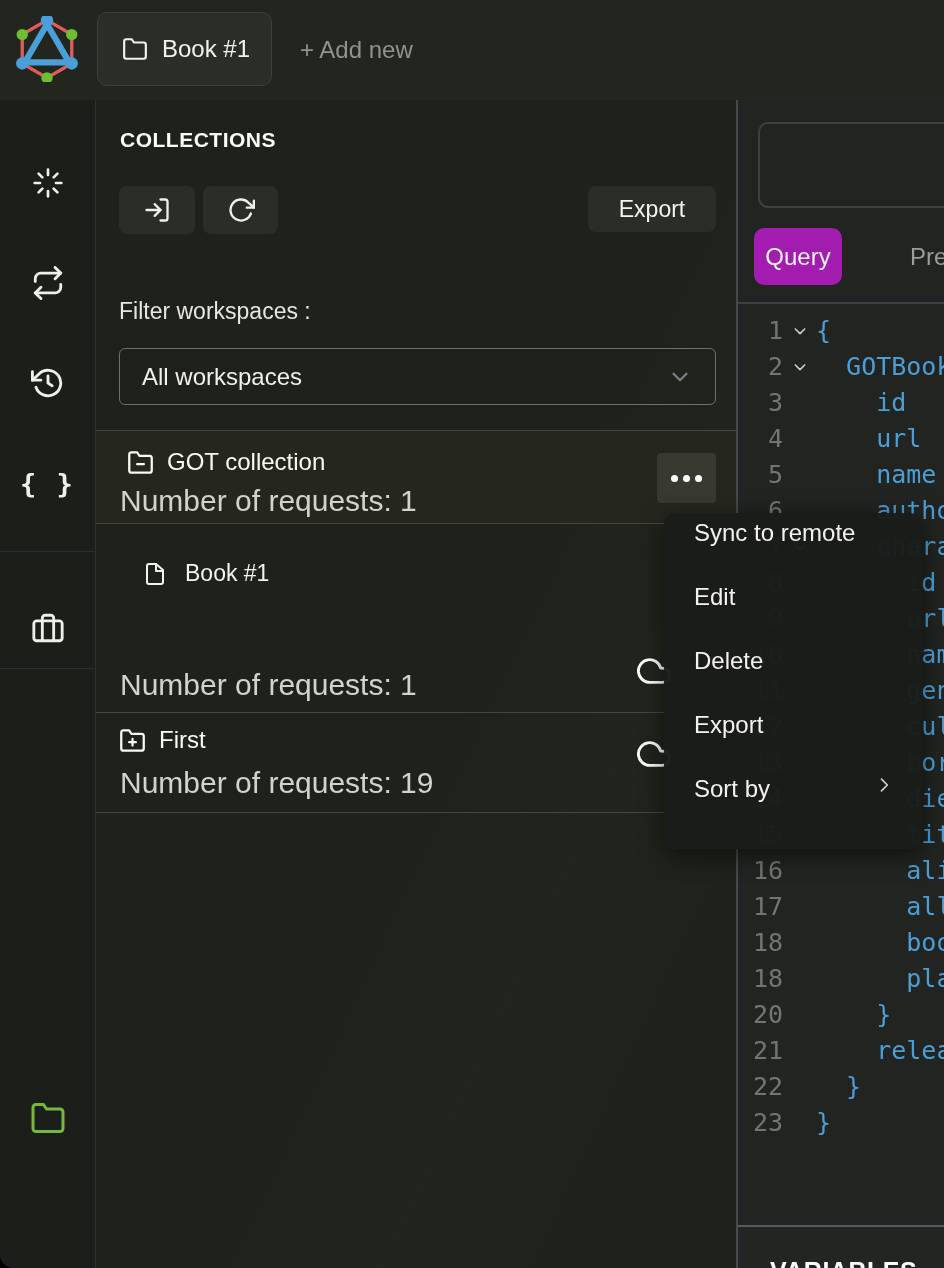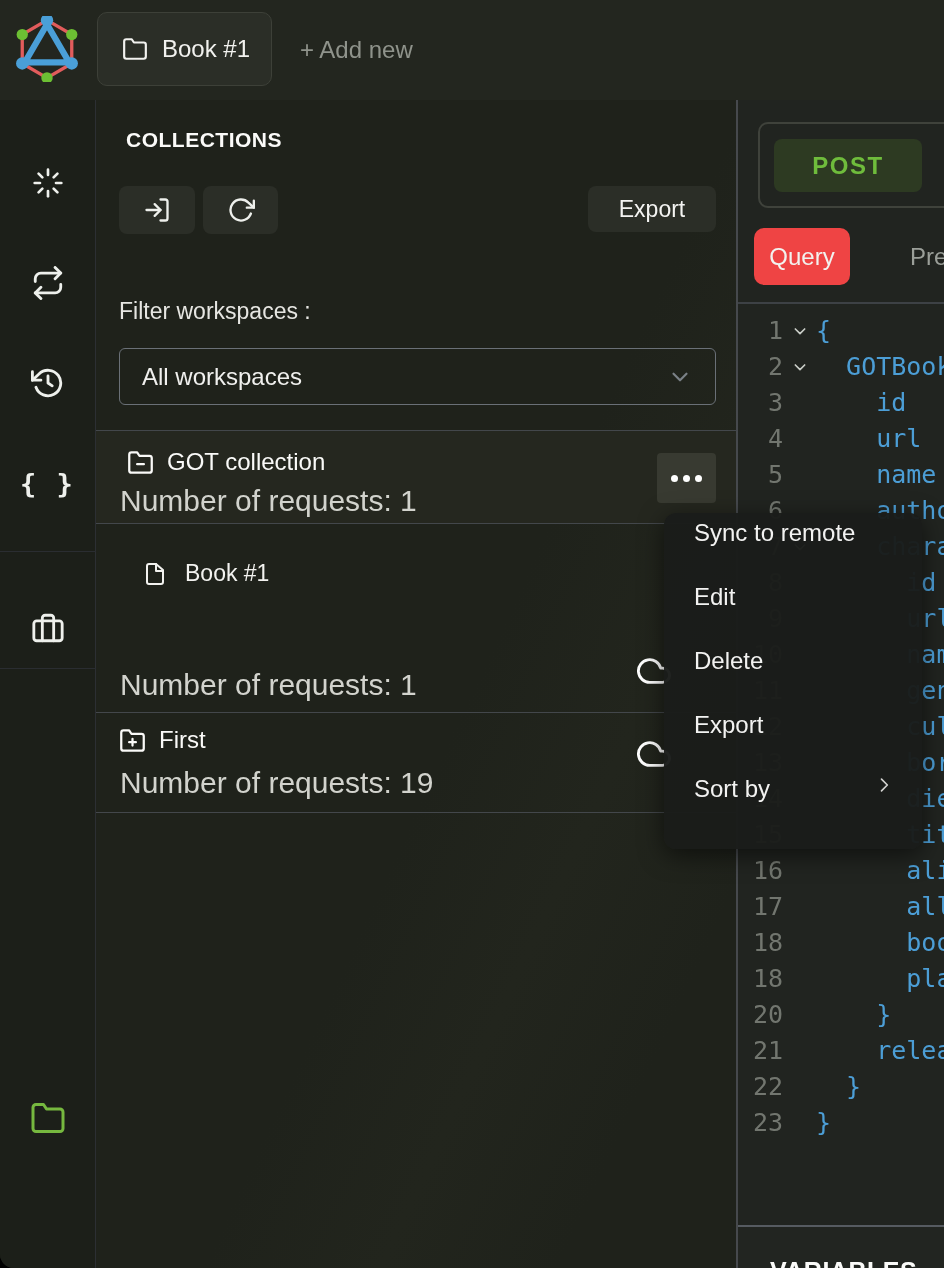--- a/index.html
+++ b/index.html
@@ -21,21 +21,21 @@
 
   
   .sidebar { left:0; top:100px; width:96px; height:1168px; background:#1c1f19; border-right:1px solid #2c2f33; box-sizing:border-box; }
   .side-ic { position:absolute; left:50%; transform:translate(-50%,-50%); }
   .side-div { position:absolute; left:0; width:96px; height:1px; background:#2a2d31; }
   .braces-glyph { font-family:"DejaVu Sans Mono", monospace; font-size:27px; color:#eef0ec; font-weight:bold; letter-spacing:2px; }
 
   
   .coll-panel { left:96px; top:100px; width:640px; height:1168px;
     background:linear-gradient(115deg,#1f221b 55%, #22251d 70%, #1f221b 85%); }
-  .coll-title { left:24px; top:28px; color:#fbfbf9; font-size:21px; font-weight:800; letter-spacing:.5px;margin-left:6px; }
+  .coll-title { left:24px; top:28px; color:#fbfbf9; font-size:21px; font-weight:800; letter-spacing:.5px; }
   .sq-btn { position:absolute; top:86px; width:76px; height:48px; background:#2b2e27; border-radius:8px;
     display:flex; align-items:center; justify-content:center; }
   .newest-btn { left:492px; top:86px; width:128px; height:46px; background:#2b2e27; border-radius:8px;
     display:flex; align-items:center; justify-content:center; color:#f4f4f2; font-size:23px; }
   .filter-label { left:23px; top:198px; color:#e6e6e2; font-size:23px; }
   .ws-select { left:23px; top:248px; width:597px; height:57px; border:1px solid #6a7077; border-radius:6px;
     box-sizing:border-box; display:flex; align-items:center; padding:0 22px; justify-content:space-between; }
   .ws-select-label { color:#f0f0ee; font-size:24px; }
 
   .row-sep { position:absolute; left:0; width:640px; height:1px; background:#43474b; }
@@ -49,21 +49,21 @@
   .dot { width:7px; height:7px; border-radius:50%; background:#fff; }
   .req-row { position:absolute; left:0; width:640px; height:99px; display:flex; align-items:center; gap:18px; padding-left:47px; box-sizing:border-box; }
   .req-label { color:#f2f2ef; font-size:23px; }
   .cloud-wrap { position:absolute; left:541px; }
 
   
   .req-panel { left:736px; top:100px; width:208px; height:1168px; background:#212420; border-left:2px solid #46494d; box-sizing:border-box; }
   .url-box { left:20px; top:22px; width:220px; height:86px; border:2px solid #3f423b; border-radius:10px; box-sizing:border-box; }
   .post-btn { left:36px; top:39px; width:148px; height:53px; background:#2d3a22; border-radius:8px;
     display:flex; align-items:center; justify-content:center; color:#6fbc3c; font-size:24px; font-weight:800; letter-spacing:1.5px; }
-  .query-tab { left:16px; top:128px; width:96px; height:57px; background:#ef4444; border-radius:10px;
+  .query-tab { left:16px; top:128px; width:88px; height:57px; background:#a21caf; border-radius:10px;
     display:flex; align-items:center; justify-content:center; color:#f2f2ef; font-size:24px; }
   .pre-tab { left:172px; top:128px; height:57px; display:flex; align-items:center; color:#9b9f99; font-size:24px; }
   .ed-div { left:0; top:202px; width:208px; height:2px; background:#3d4145; }
   .editor { left:0; top:213px; width:208px; font-family:"DejaVu Sans Mono", monospace; font-size:25px; }
   .ed-line { display:flex; height:36px; line-height:36px; }
   .ln { width:45px; text-align:right; color:#72766f; flex:0 0 45px; }
   .fold { width:33px; flex:0 0 33px; display:flex; align-items:center; justify-content:center; }
   .code { white-space:pre; color:#4c9ed6; }
   .vars-bar { left:0; top:1125px; width:208px; height:43px; border-top:2px solid #565b61; background:#222521;
     display:flex; align-items:center; box-sizing:border-box; }
@@ -238,23 +238,20 @@
       <svg width="34" height="34" viewBox="0 0 24 24" fill="none" stroke="#fff" stroke-width="2" stroke-linecap="round" stroke-linejoin="round">
         <path d="M18 10h-1.26A8 8 0 1 0 9 20h9a5 5 0 0 0 0-10z"></path>
       </svg>
     </div>
   </div>
   <div class="row-sep" style="top:712px"></div>
 </div>
 
 <div class="abs req-panel">
   <div class="abs url-box"></div>
-  <div class="abs post-btn">
-    <span>POST</span>
-  </div>
   <div class="abs query-tab">
     <span>Query</span>
   </div>
   <div class="abs pre-tab">
     <span>Pre</span>
   </div>
   <div class="abs ed-div"></div>
 
   <div class="abs editor">
   <div class="ed-line">

